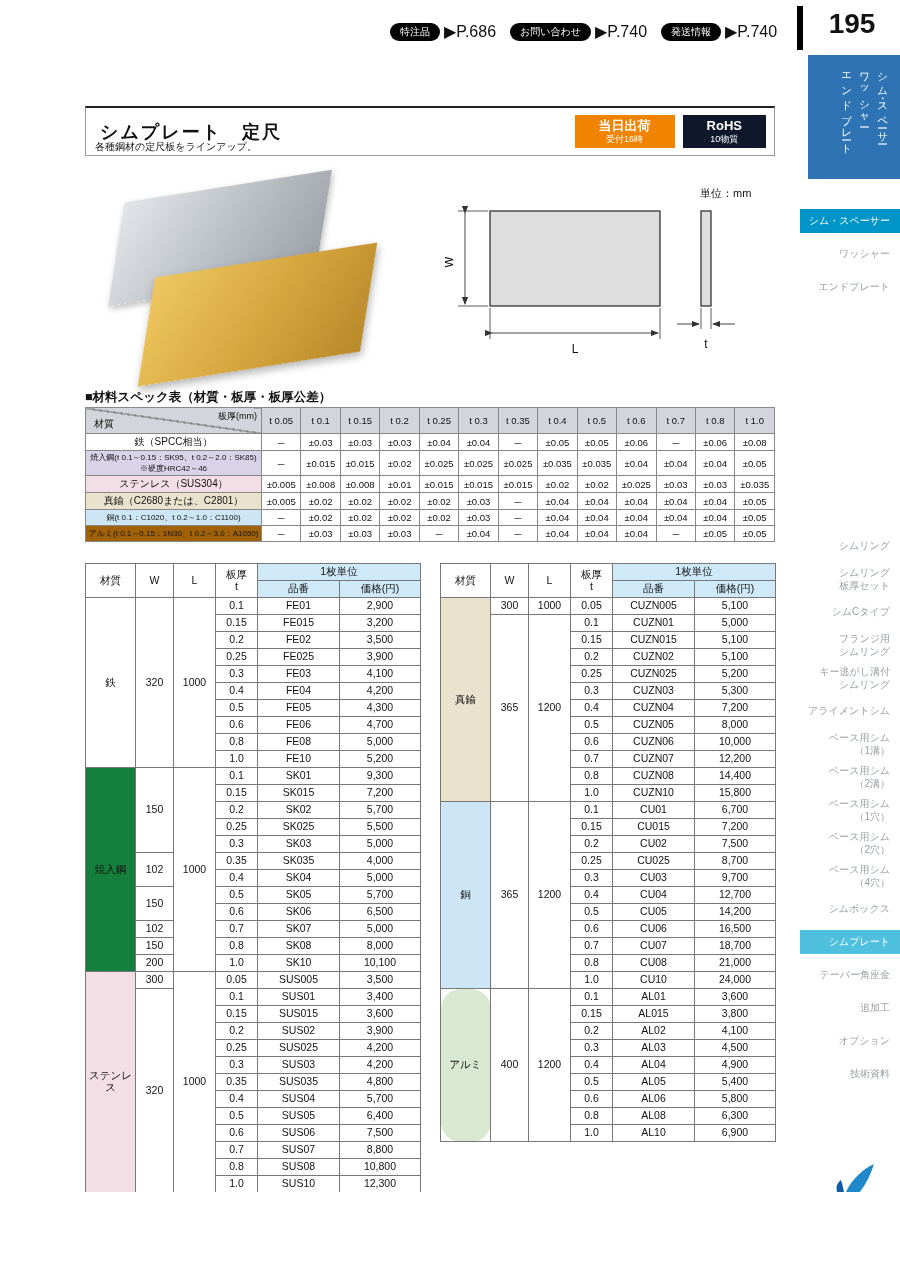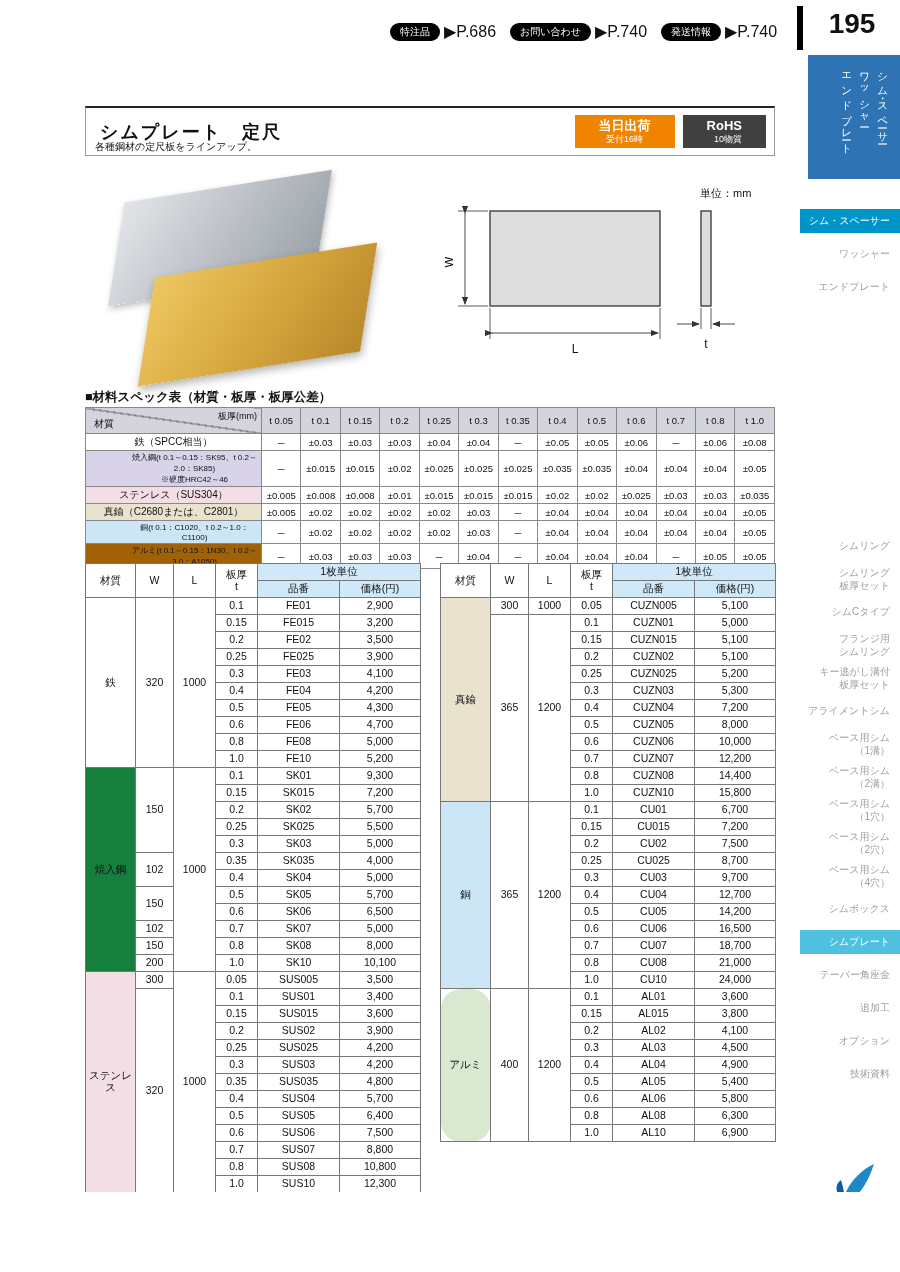--- a/index.html
+++ b/index.html
@@ -24,21 +24,21 @@
     writing-mode:vertical-rl; padding:10px 6px; font-size:10.5px; letter-spacing:2px; }
   .cat-tab span { display:block; margin:0 4px; }
 
   
   .title-box { position:absolute; left:85px; top:66px; width:690px; height:50px; border:1px solid #999;
     border-top:2px solid #222; display:flex; align-items:center; background:#fff;margin-top:40px; }
   .page-title { font-size:18px; font-weight:bold; letter-spacing:2px; margin-left:14px; }
   .badges { margin-left:auto; display:flex; gap:8px; margin-right:8px; }
   .badge { text-align:center; color:#fff; padding:4px 24px 3px; line-height:1.15; min-width:58px; }
   .badge-sameday { background:#f08300; }
-  .badge-rohs { background:#404040;text-align:right; }
+  .badge-rohs { background:#0f172a; }
   .b-big { display:block; font-size:13px; font-weight:bold; }
   .b-small { display:block; font-size:9px; }
 
   .subtitle { position:absolute; left:95px; top:130px; font-size:10px; }
 
   
   .photo { position:absolute; left:85px; top:170px; width:310px; height:210px; }
   .plate { position:absolute; transform:rotate(-9deg) skewX(-18deg); }
   .plate-gray { left:30px; top:18px; width:210px; height:100px;
     background:linear-gradient(120deg,#e2e5e8 0%,#b9bec4 55%,#9aa0a7 100%); box-shadow:2px 3px 6px rgba(0,0,0,.25); }
@@ -52,21 +52,21 @@
   .spec-title { position:absolute; left:85px; top:389px; font-size:12.5px; font-weight:bold; }
   table.spec { position:absolute; left:85px; top:407px; width:690px; border-collapse:collapse; table-layout:fixed; }
   table.spec th, table.spec td { border:1px solid #888; text-align:center; padding:1px 0; font-size:9.5px; font-weight:normal; }
   table.spec thead th { background:#d4d4dc; height:26px; }
   .corner { position:relative;
     background:linear-gradient(to top right,#d4d4dc calc(50% - .7px),#777 calc(50% - .7px),#777 calc(50% + .7px),#d4d4dc calc(50% + .7px)) !important; }
   .corner .tl { position:absolute; right:4px; top:2px; font-size:9px; }
   .corner .bl { position:absolute; left:8px; bottom:2px; font-size:10px; }
   td.spec-mat { text-align:left; padding:1px 3px; }
   .mat-name { font-size:10px; }
-  .mat-name.small, .mat-sub { font-size:8px;padding-left:42px; }
+  .mat-name.small, .mat-sub { font-size:8px; }
   table.spec tbody td { height:16px; background:#fff; }
 
   
   table.prod { position:absolute; top:563px; border-collapse:collapse; table-layout:fixed; background:#fff; }
   .prod-left { left:85px; }
   .prod-right { left:440px; }
   table.prod th, table.prod td { border:1px solid #777; text-align:center; padding:0 1px; height:17px; line-height:1.1; font-size:10.5px; font-weight:normal; }
   table.prod th.blue { background:#cfe9f8; }
   td.mat-cell { font-size:9.5px; }
   td.code-cell { font-weight:bold; text-align:left; padding-left:9px; }
@@ -721,21 +721,21 @@
       <div class="side-item">エンドプレート</div>
     </div>
   <div class="sidebar-main" id="sidebar-main">
       <div class="side-item">シムリング</div>
       <div class="side-item">シムリング
 板厚セット</div>
       <div class="side-item">シムCタイプ</div>
       <div class="side-item">フランジ用
 シムリング</div>
       <div class="side-item">キー逃がし溝付
-板厚セット</div>
+シムリング</div>
       <div class="side-item">アライメントシム</div>
       <div class="side-item">ベース用シム
 （1溝）</div>
       <div class="side-item">ベース用シム
 （2溝）</div>
       <div class="side-item">ベース用シム
 （1穴）</div>
       <div class="side-item">ベース用シム
 （2穴）</div>
       <div class="side-item">ベース用シム

